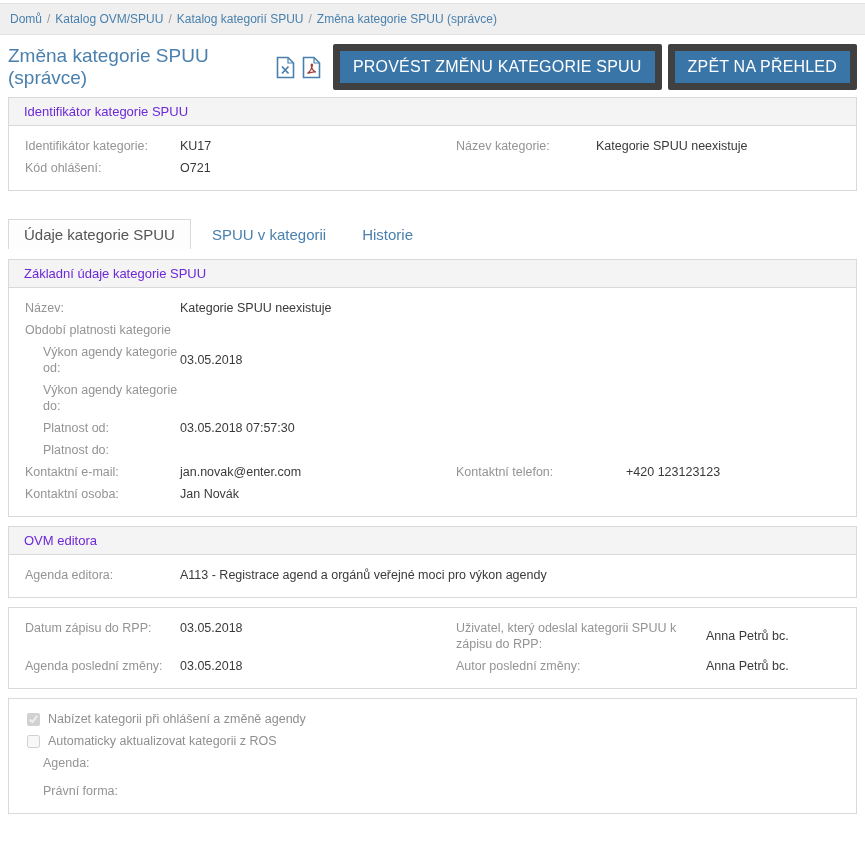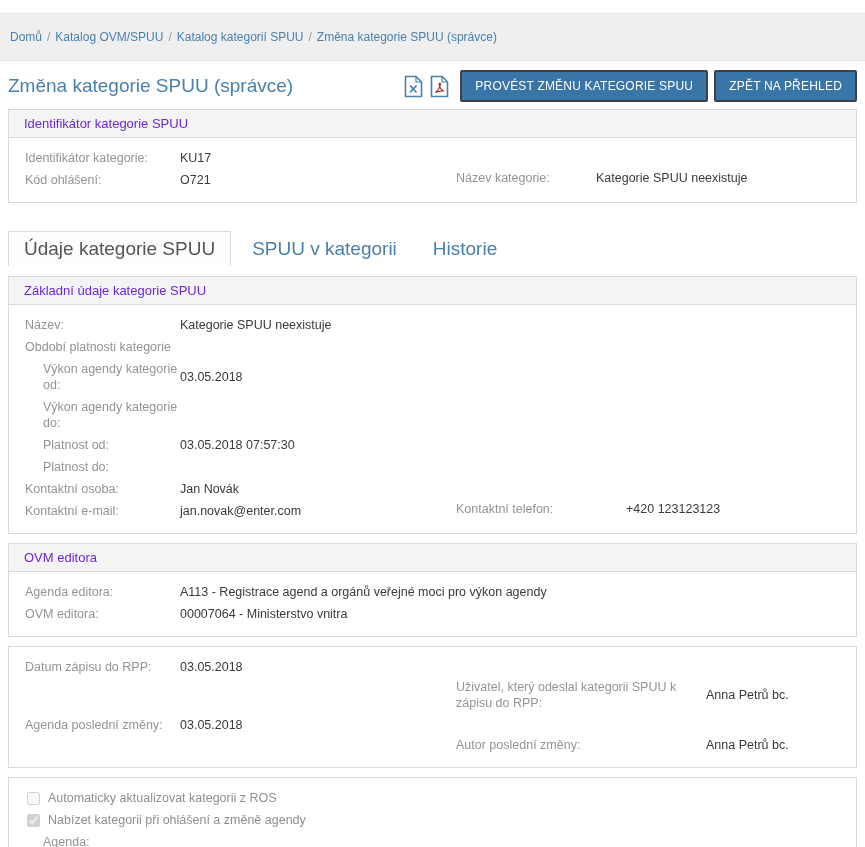--- a/index.html
+++ b/index.html
@@ -4,57 +4,57 @@
 <style>
   * { box-sizing: border-box; }
   html,body { margin:0; padding:0; }
   body {
     width:865px; height:847px; background:#fff;
     font-family:"Liberation Sans", sans-serif; font-size:12.5px; color:#3a3a3a;
     overflow:hidden;
   }
   
   .breadcrumb-bar {
-    margin-top:13px; background:#efefef;
+    margin-top:3px; background:#efefef;
     border-top:1px solid #e3e3e3; border-bottom:1px solid #e3e3e3;
-    padding:16px 10px; font-size:12px; color:#9a9a9a;
+    padding:8px 10px; font-size:12px; color:#9a9a9a;
     display:flex; gap:5px; align-items:center;
   }
   .crumb { color:#4a80ad; cursor:pointer; }
   .crumb.current { cursor:default; }
   .crumb-sep { color:#9a9a9a; }
   
   .page-header { display:flex; align-items:center; padding:9px 8px 7px 8px; }
   .page-title { flex:1; font-size:19px; color:#4a80ad; font-weight:400; }
   .icon-btn { width:22px; height:23px; margin-right:4px; cursor:pointer; background:none; border:none; padding:0; }
   .btn {
-    background:#3a75a8; color:#fff; border:2px solid #404040; border-radius:2px;
-    font-family:"Liberation Sans",sans-serif; font-size:12px; letter-spacing:.2px;
+    background:#3a75a8; color:#fff; border:7px solid #404040; border-radius:2px;
+    font-family:"Liberation Sans",sans-serif; font-size:16px; letter-spacing:.2px;
     padding:7px 13px; margin-left:6px; cursor:pointer; white-space:nowrap;
   }
   
   .panel { margin:0 8px 9px 8px; border:1px solid #d9d9d9; background:#fff; }
   .panel-header {
     background:#f4f4f4; border-bottom:1px solid #d9d9d9;
     color:#6d28d9; font-size:13px; padding:6px 15px;
   }
   .panel-body { padding:9px 16px 11px 16px; }
   
   .frow { display:flex; align-items:center; padding:3px 0; line-height:16px; min-height:22px; }
   .flabel { color:#949494; flex-shrink:0; }
   .fvalue { color:#3a3a3a; }
   .lw155 { width:155px; } .lw140 { width:140px; } .lw170 { width:170px; } .lw250 { width:250px; }
   .indent { padding-left:18px; }
   .indent .flabel { width:137px; }
   .cols { display:flex; align-items:flex-start; }
   .col-left { width:431px; flex-shrink:0; }
-  .col-right { flex:1;margin-top:20px; }
+  .col-right { flex:1; }
   
   .tabs { display:flex; align-items:flex-end; margin:3px 8px 10px 8px; }
-  .tab { padding:6px 15px; font-size:19px; cursor:pointer; }
+  .tab { padding:6px 15px; font-size:15px; cursor:pointer; }
   .tab.active { border:1px solid #d9d9d9; border-bottom:none; background:#fdfdfd; color:#555; cursor:default; }
   .tab.inactive { color:#4a80ad; margin-left:6px;margin-top:20px; }
   
   .chk-row { display:flex; align-items:center; gap:8px; padding:4px 0 4px 2px; color:#8f8f8f; }
   .chk-row input { width:13px; height:13px; margin:0; }
 </style>
 </head>
 <body>
 
 <div class="breadcrumb-bar">
@@ -139,49 +139,45 @@
       <span class="flabel">Platnost od:</span>
       <span class="fvalue">03.05.2018 07:57:30</span>
     </div>
     <div class="frow indent">
       <span class="flabel">Platnost do:</span>
       <span class="fvalue"></span>
     </div>
     <div class="cols">
       <div class="col-left">
         <div class="frow">
+          <span class="flabel lw155">Kontaktní e-mail:</span>
+          <span class="fvalue">jan.novak@enter.com</span>
+        </div>
+        <div class="frow">
           <span class="flabel lw155">Kontaktní osoba:</span>
           <span class="fvalue">Jan Novák</span>
-        </div>
-        <div class="frow">
-          <span class="flabel lw155">Kontaktní e-mail:</span>
-          <span class="fvalue">jan.novak@enter.com</span>
         </div>
       </div>
       <div class="col-right">
         <div class="frow">
           <span class="flabel lw170">Kontaktní telefon:</span>
           <span class="fvalue">+420 123123123</span>
         </div>
       </div>
     </div>
   </div>
 </div>
 
 <div class="panel">
   <div class="panel-header">OVM editora</div>
   <div class="panel-body">
     <div class="frow">
       <span class="flabel lw155">Agenda editora:</span>
       <span class="fvalue">A113 - Registrace agend a orgánů veřejné moci pro výkon agendy</span>
     </div>
-    <div class="frow">
-      <span class="flabel lw155">OVM editora:</span>
-      <span class="fvalue">00007064 - Ministerstvo vnitra</span>
-    </div>
   </div>
 </div>
 
 <div class="panel">
   <div class="panel-body">
     <div class="cols">
       <div class="col-left">
         <div class="frow">
           <span class="flabel lw155">Datum zápisu do RPP:</span>
           <span class="fvalue">03.05.2018</span>
@@ -206,28 +202,28 @@
           <span class="flabel lw250">Autor poslední změny:</span>
           <span class="fvalue">Anna Petrů bc.</span>
         </div>
       </div>
     </div>
   </div>
 </div>
 
 <div class="panel">
   <div class="panel-body">
+    <div class="chk-row">
+      <input type="checkbox" disabled="" checked="" style="">
+      <span>Nabízet kategorii při ohlášení a změně agendy</span>
+    </div>
     <div class="chk-row">
       <input type="checkbox" disabled="" style="">
       <span>Automaticky aktualizovat kategorii z ROS</span>
     </div>
-    <div class="chk-row">
-      <input type="checkbox" disabled="" checked="" style="">
-      <span>Nabízet kategorii při ohlášení a změně agendy</span>
-    </div>
     <div class="frow indent">
       <span class="flabel">Agenda:</span>
       <span class="fvalue"></span>
     </div>
     <div class="frow indent" style="margin-top:6px">
       <span class="flabel">Právní forma:</span>
       <span class="fvalue"></span>
     </div>
   </div>
 </div>

